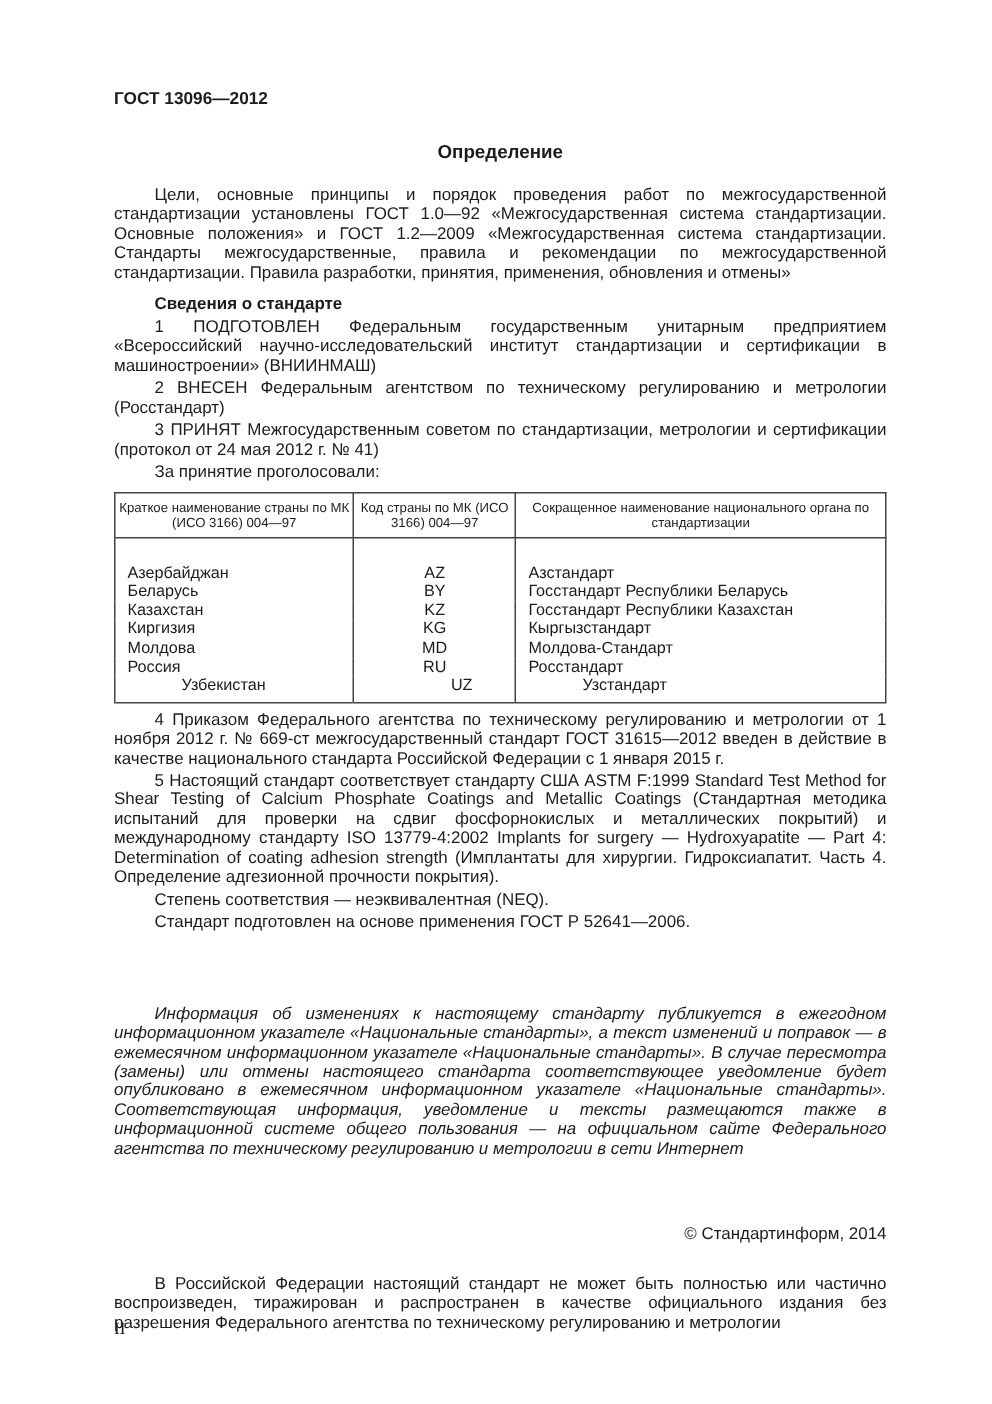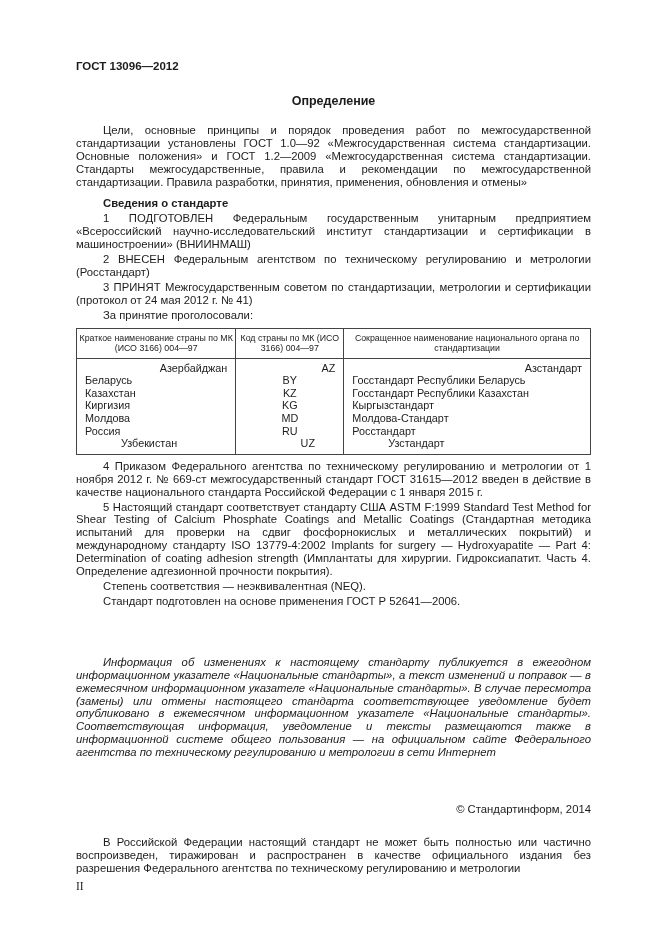--- a/index.html
+++ b/index.html
@@ -22,21 +22,21 @@
     border: 1px solid #444;
   }
   .vote-table th {
     border: 1px solid #444; font-weight: normal; font-size: 8.8px;
     line-height: 10.5px; text-align: center; padding: 4px 0; vertical-align: middle;
   }
   .vote-table td {
     font-size: 10.8px; line-height: 12.6px; padding: 0 8px;
     border-left: 1px solid #444; border-right: 1px solid #444; vertical-align: top;
   }
-  .vote-table tbody tr:first-child td { padding-top: 3px; text-align: right; }
+  .vote-table tbody tr:first-child td { padding-top: 17px; }
   .vote-table tbody tr:last-child td { padding-bottom: 4px; padding-left: 44px; }
   .col-country { width: 31%; }
   .col-code { width: 21%; text-align: center; }
   .col-org { width: 48%; }
   .italic-note { font-style: italic; margin-top: 48px; }
   .copyright { text-align: right; font-size: 11.3px; margin-top: 44px; text-indent: 0; }
   .restriction { margin-top: 20px; }
   .page-number { position: absolute; left: 76px; bottom: 44px; font-size: 11.5px; font-family: Liberation Serif, serif; }
 </style>
 </head>

